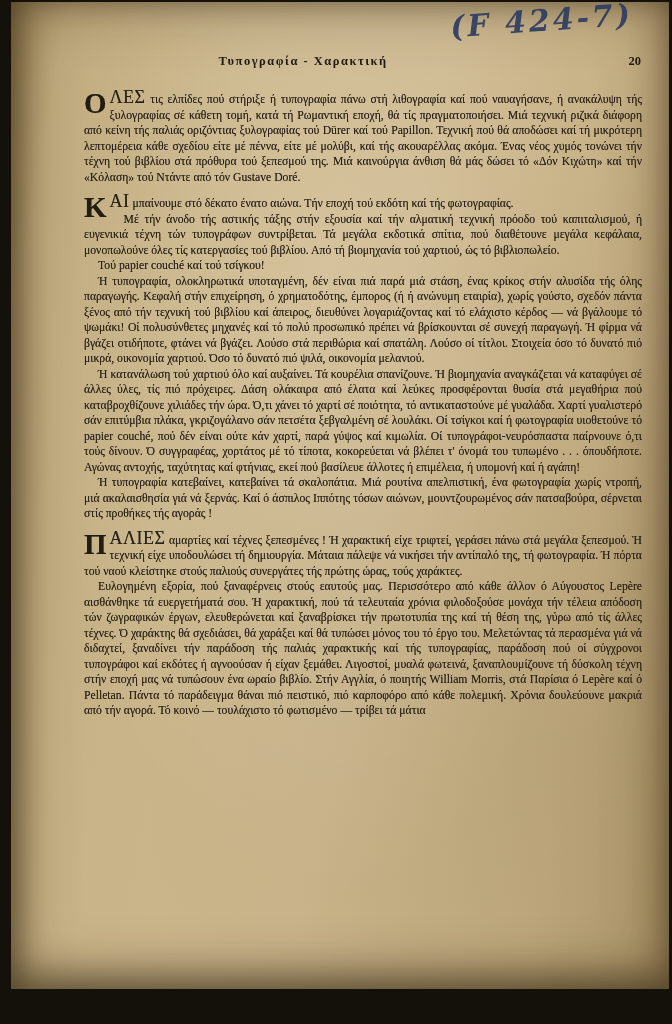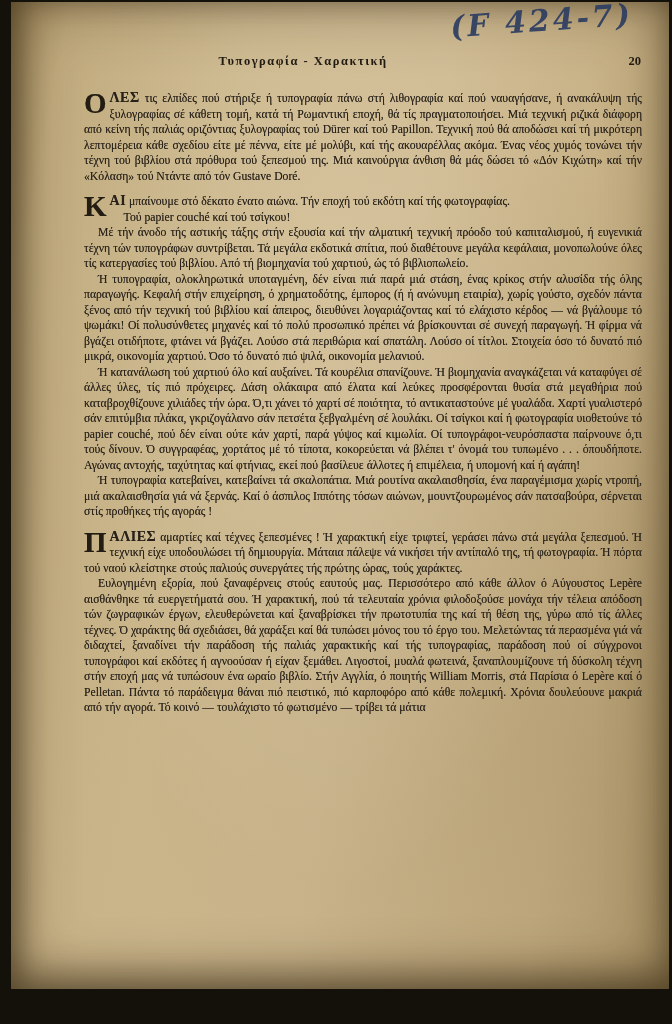--- a/index.html
+++ b/index.html
@@ -37,21 +37,21 @@
     color:#27211a; overflow:hidden;
     text-shadow:0 0 0.4px rgba(40,32,20,0.55);
   }
   .content section { margin:0 0 9px 0; }
   .content p { margin:0; text-indent:14px; }
   .content p.lead-para { text-indent:0; }
   .dropcap {
     float:left; font-size:29px; line-height:25px; font-weight:bold;
     margin:1px 3px 0 0; color:#221c13;
   }
-  .leadcaps { font-weight:bold; font-size:14px; letter-spacing:0.5px; }
+  .leadcaps { font-weight:normal; font-size:18px; letter-spacing:0.5px; }
 </style>
 </head>
 <body>
 
 <div class="scan">
   <div class="paper">
 
     <div class="annotation">(F 424-7)</div>
 
     <div class="header">
@@ -60,25 +60,25 @@
     </div>
 
     <div class="content">
 
       <section>
         <p class="lead-para"><span class="dropcap">Ο</span><span class="leadcaps">ΛΕΣ</span> <span>τις ελπίδες πού στήριξε ή τυπογραφία πάνω στή λιθογραφία καί πού ναυαγήσανε, ή ανακάλυψη τής ξυλογραφίας σέ κάθετη τομή, κατά τή Ρωμαντική εποχή, θά τίς πραγματοποιήσει. Μιά τεχνική ριζικά διάφορη από κείνη τής παλιάς οριζόντιας ξυλογραφίας τού Dürer καί τού Papillon. Τεχνική πού θά αποδώσει καί τή μικρότερη λεπτομέρεια κάθε σχεδίου είτε μέ πέννα, είτε μέ μολύβι, καί τής ακουαρέλλας ακόμα. Ένας νέος χυμός τονώνει τήν τέχνη τού βιβλίου στά πρόθυρα τού ξεπεσμού της. Μιά καινούργια άνθιση θά μάς δώσει τό «Δόν Κιχώτη» καί τήν «Κόλαση» τού Ντάντε από τόν Gustave Doré.</span></p>
       </section>
 
       <section>
         <p class="lead-para"><span class="dropcap">Κ</span><span class="leadcaps">ΑΙ</span> <span>μπαίνουμε στό δέκατο ένατο αιώνα. Τήν εποχή τού εκδότη καί τής φωτογραφίας.</span></p>
+        <p>Μέ τήν άνοδο τής αστικής τάξης στήν εξουσία καί τήν αλματική τεχνική πρόοδο τού καπιταλισμού, ή ευγενικιά τέχνη τών τυπογράφων συντρίβεται. Τά μεγάλα εκδοτικά σπίτια, πού διαθέτουνε μεγάλα κεφάλαια, μονοπωλούνε όλες τίς κατεργασίες τού βιβλίου. Από τή βιομηχανία τού χαρτιού, ώς τό βιβλιοπωλείο.</p>
         <p>Τού papier couché καί τού τσίγκου!</p>
-        <p>Μέ τήν άνοδο τής αστικής τάξης στήν εξουσία καί τήν αλματική τεχνική πρόοδο τού καπιταλισμού, ή ευγενικιά τέχνη τών τυπογράφων συντρίβεται. Τά μεγάλα εκδοτικά σπίτια, πού διαθέτουνε μεγάλα κεφάλαια, μονοπωλούνε όλες τίς κατεργασίες τού βιβλίου. Από τή βιομηχανία τού χαρτιού, ώς τό βιβλιοπωλείο.</p>
         <p>Ή τυπογραφία, ολοκληρωτικά υποταγμένη, δέν είναι πιά παρά μιά στάση, ένας κρίκος στήν αλυσίδα τής όλης παραγωγής. Κεφαλή στήν επιχείρηση, ό χρηματοδότης, έμπορος (ή ή ανώνυμη εταιρία), χωρίς γούστο, σχεδόν πάντα ξένος από τήν τεχνική τού βιβλίου καί άπειρος, διευθύνει λογαριάζοντας καί τό ελάχιστο κέρδος — νά βγάλουμε τό ψωμάκι! Οί πολυσύνθετες μηχανές καί τό πολύ προσωπικό πρέπει νά βρίσκουνται σέ συνεχή παραγωγή. Ή φίρμα νά βγάζει οτιδήποτε, φτάνει νά βγάζει. Λούσο στά περιθώρια καί σπατάλη. Λούσο οί τίτλοι. Στοιχεία όσο τό δυνατό πιό μικρά, οικονομία χαρτιού. Όσο τό δυνατό πιό ψιλά, οικονομία μελανιού.</p>
         <p>Ή κατανάλωση τού χαρτιού όλο καί αυξαίνει. Τά κουρέλια σπανίζουνε. Ή βιομηχανία αναγκάζεται νά καταφύγει σέ άλλες ύλες, τίς πιό πρόχειρες. Δάση ολάκαιρα από έλατα καί λεύκες προσφέρονται θυσία στά μεγαθήρια πού καταβροχθίζουνε χιλιάδες τήν ώρα. Ό,τι χάνει τό χαρτί σέ ποιότητα, τό αντικαταστούνε μέ γυαλάδα. Χαρτί γυαλιστερό σάν επιτύμβια πλάκα, γκριζογάλανο σάν πετσέτα ξεβγαλμένη σέ λουλάκι. Οί τσίγκοι καί ή φωτογραφία υιοθετούνε τό papier couché, πού δέν είναι ούτε κάν χαρτί, παρά γύψος καί κιμωλία. Οί τυπογράφοι-νευρόσπαστα παίρνουνε ό,τι τούς δίνουν. Ό συγγραφέας, χορτάτος μέ τό τίποτα, κοκορεύεται νά βλέπει τ' όνομά του τυπωμένο . . . όπουδήποτε. Αγώνας αντοχής, ταχύτητας καί φτήνιας, εκεί πού βασίλευε άλλοτες ή επιμέλεια, ή υπομονή καί ή αγάπη!</p>
-        <p>Ή τυπογραφία κατεβαίνει, κατεβαίνει τά σκαλοπάτια. Μιά ρουτίνα ακαλαισθησία, ένα παραγέμισμα χωρίς ντροπή, μιά ακαλαισθησία γιά νά ξερνάς. Καί ό άσπιλος Ιππότης τόσων αιώνων, μουντζουρωμένος σάν πατσαβούρα, σέρνεται στίς προθήκες τής αγοράς !</p>
+        <p>Ή τυπογραφία κατεβαίνει, κατεβαίνει τά σκαλοπάτια. Μιά ρουτίνα απελπιστική, ένα φωτογραφία χωρίς ντροπή, μιά ακαλαισθησία γιά νά ξερνάς. Καί ό άσπιλος Ιππότης τόσων αιώνων, μουντζουρωμένος σάν πατσαβούρα, σέρνεται στίς προθήκες τής αγοράς !</p>
       </section>
 
       <section>
         <p class="lead-para"><span class="dropcap">Π</span><span class="leadcaps">ΑΛΙΕΣ</span> <span>αμαρτίες καί τέχνες ξεπεσμένες ! Ή χαρακτική είχε τριφτεί, γεράσει πάνω στά μεγάλα ξεπεσμού. Ή τεχνική είχε υποδουλώσει τή δημιουργία. Μάταια πάλεψε νά νικήσει τήν αντίπαλό της, τή φωτογραφία. Ή πόρτα τού ναού κλείστηκε στούς παλιούς συνεργάτες τής πρώτης ώρας, τούς χαράκτες.</span></p>
         <p>Ευλογημένη εξορία, πού ξαναφέρνεις στούς εαυτούς μας. Περισσότερο από κάθε άλλον ό Αύγουστος Lepère αισθάνθηκε τά ευεργετήματά σου. Ή χαρακτική, πού τά τελευταία χρόνια φιλοδοξούσε μονάχα τήν τέλεια απόδοση τών ζωγραφικών έργων, ελευθερώνεται καί ξαναβρίσκει τήν πρωτοτυπία της καί τή θέση της, γύρω από τίς άλλες τέχνες. Ό χαράκτης θά σχεδιάσει, θά χαράξει καί θά τυπώσει μόνος του τό έργο του. Μελετώντας τά περασμένα γιά νά διδαχτεί, ξαναδίνει τήν παράδοση τής παλιάς χαρακτικής καί τής τυπογραφίας, παράδοση πού οί σύγχρονοι τυπογράφοι καί εκδότες ή αγνοούσαν ή είχαν ξεμάθει. Λιγοστοί, μυαλά φωτεινά, ξαναπλουμίζουνε τή δύσκολη τέχνη στήν εποχή μας νά τυπώσουν ένα ωραίο βιβλίο. Στήν Αγγλία, ό ποιητής William Morris, στά Παρίσια ό Lepère καί ό Pelletan. Πάντα τό παράδειγμα θάναι πιό πειστικό, πιό καρποφόρο από κάθε πολεμική. Χρόνια δουλεύουνε μακριά από τήν αγορά. Τό κοινό — τουλάχιστο τό φωτισμένο — τρίβει τά μάτια</p>
       </section>
 
     </div>
   </div>
 </div>

